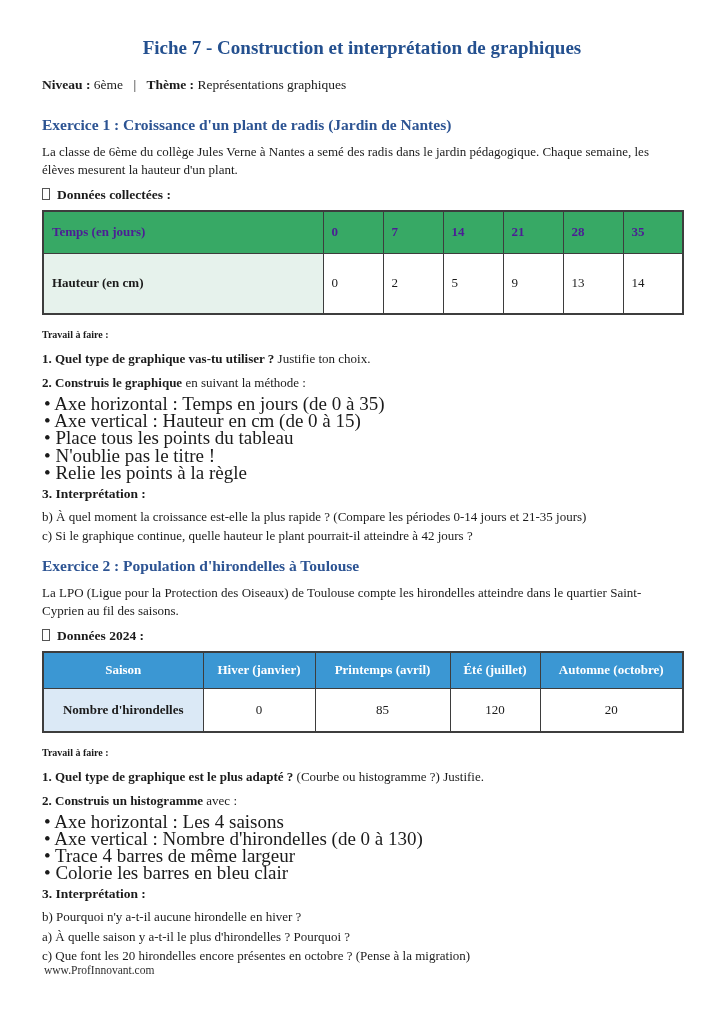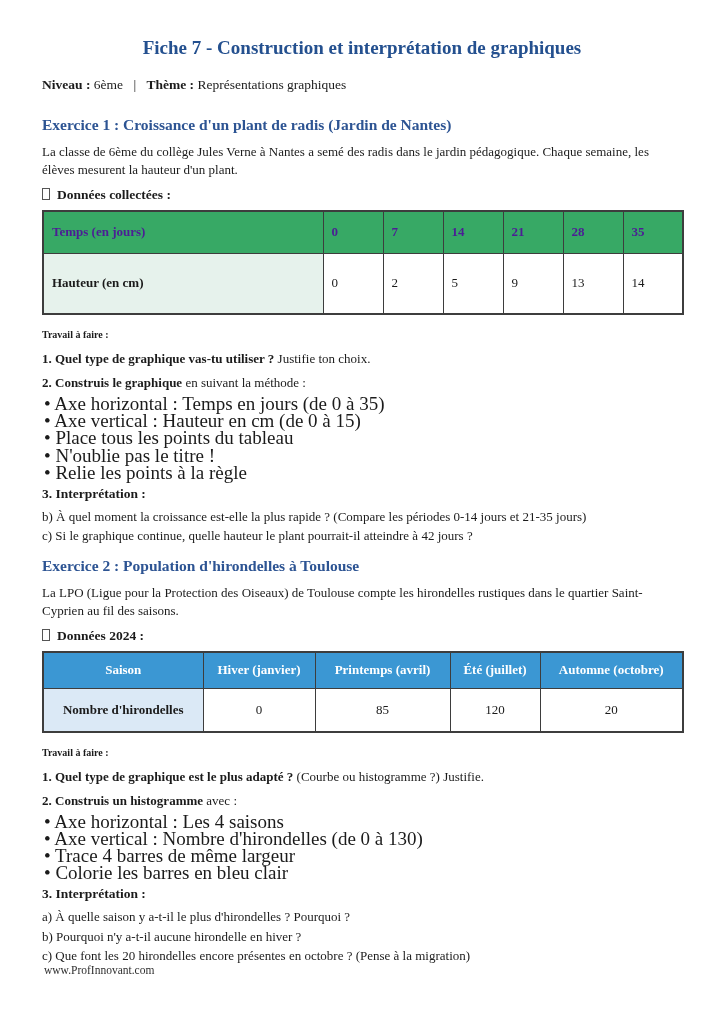--- a/index.html
+++ b/index.html
@@ -189,21 +189,21 @@
     </ul>
 
     <p class="b q3">3. Interprétation :</p>
     <p class="interp">b) À quel moment la croissance est-elle la plus rapide ? (Compare les périodes 0-14 jours et 21-35 jours)</p>
     <p class="interp">c) Si le graphique continue, quelle hauteur le plant pourrait-il atteindre à 42 jours ?</p>
   </div>
 
   <div class="section2">
     <h2 class="ex-heading">Exercice 2 : Population d'hirondelles à Toulouse</h2>
 
-    <p class="intro">La LPO (Ligue pour la Protection des Oiseaux) de Toulouse compte les hirondelles rustiques dans le quartier Saint-Cyprien au fil des saisons.</p>
+    <p class="intro">La LPO (Ligue pour la Protection des Oiseaux) de Toulouse compte les hirondelles atteindre dans le quartier Saint-Cyprien au fil des saisons.</p>
 
     <p class="datalabel">
       <span class="tofu"></span><span class="b">Données 2024 :</span>
     </p>
 
     <table class="dt t2">
       <colgroup>
         <col style="width:160px">
           <col style="width:112px">
           <col style="width:135px">
@@ -240,20 +240,20 @@
     </p>
 
     <ul class="method">
       <li>Axe horizontal : Les 4 saisons</li>
       <li>Axe vertical : Nombre d'hirondelles (de 0 à 130)</li>
       <li>Trace 4 barres de même largeur</li>
       <li>Colorie les barres en bleu clair</li>
     </ul>
 
     <p class="b q3">3. Interprétation :</p>
+    <p class="interp">b) Pourquoi n'y a-t-il aucune hirondelle en hiver ?</p>
     <p class="interp">a) À quelle saison y a-t-il le plus d'hirondelles ? Pourquoi ?</p>
-    <p class="interp">b) Pourquoi n'y a-t-il aucune hirondelle en hiver ?</p>
     <p class="interp">c) Que font les 20 hirondelles encore présentes en octobre ? (Pense à la migration)</p>
   </div>
 
 </div>
 
 <div class="footer">www.ProfInnovant.com</div>
 
 </body></html>

